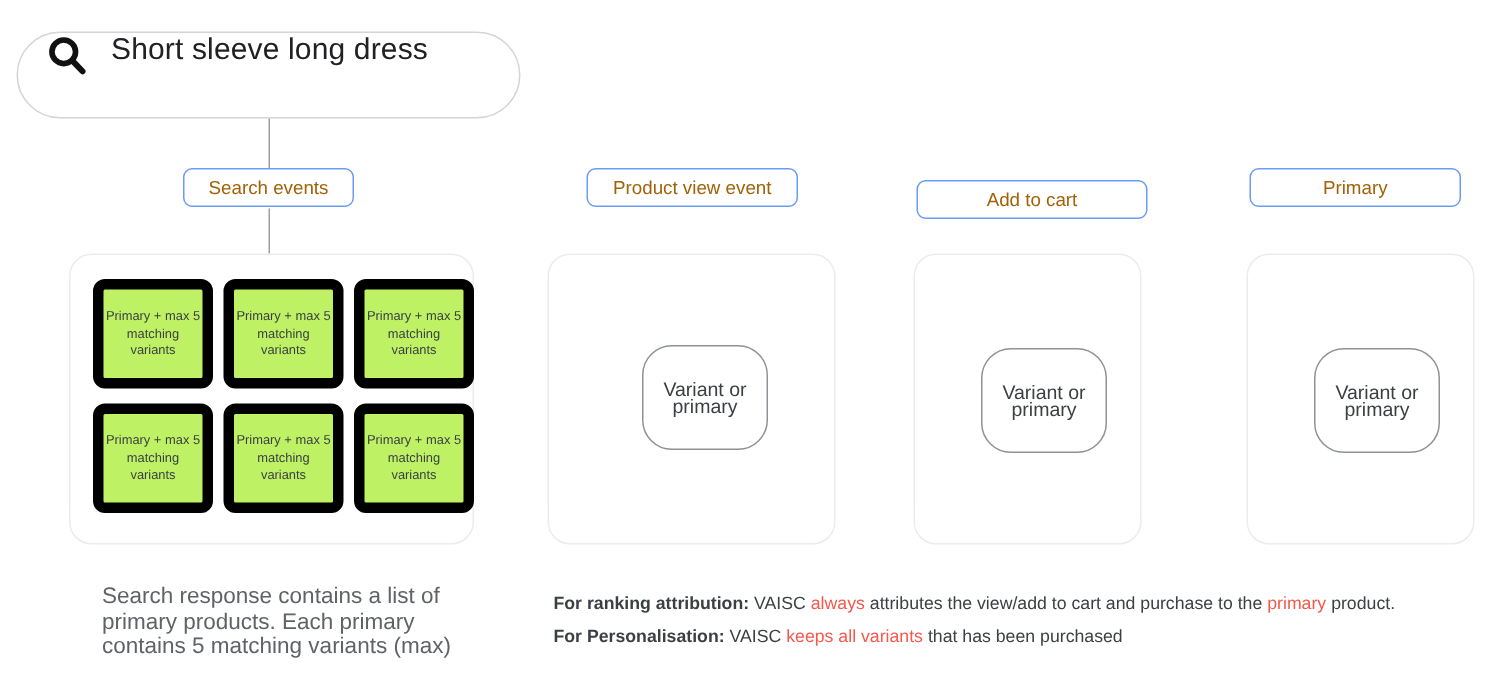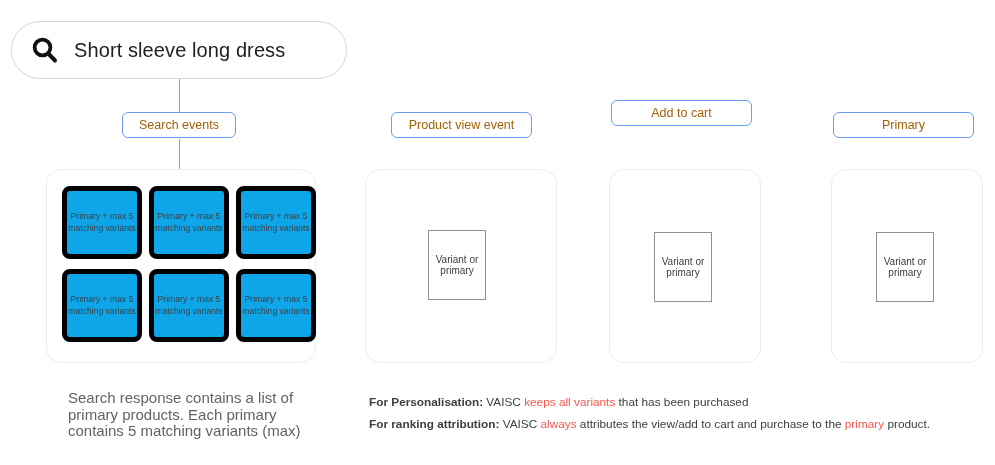--- a/index.html
+++ b/index.html
@@ -21,21 +21,21 @@
   #search-pill {
     position: absolute;
     left: 11px;
     top: 21px;
     width: 336px;
     height: 58px;
     border: 1px solid #d3d5d8;
     border-radius: 29px;
     background: #fff;
     display: flex;
-    align-items: center;
+    align-items: flex-start;
     box-sizing: border-box;
     padding: 0 18px;
   }
   #search-pill .mag {
     flex: 0 0 auto;
     width: 30px;
     height: 30px;
     margin-right: 14px;
     display: block;
   }
@@ -65,21 +65,21 @@
     display: flex;
     align-items: center;
     justify-content: center;
     font-size: 12.5px;
     color: #a16207;
     box-sizing: border-box;
     z-index: 2;
   }
   #label-search   { left: 122px; top: 112px; width: 114px; }
   #label-view     { left: 391px; top: 112px; width: 141px; }
-  #label-cart     { left: 611px; top: 100px; width: 141px; }
+  #label-cart     { left: 611px; top: 120px; width: 154px; }
   #label-purchase { left: 833px; top: 112px; width: 141px; }
 
   
   .panel {
     position: absolute;
     top: 169px;
     border: 1.5px solid #ebecee;
     border-radius: 15px;
     background: #fff;
     box-sizing: border-box;
@@ -93,46 +93,46 @@
   .card-grid {
     position: absolute;
     left: 15px;
     top: 16px;
     display: grid;
     grid-template-columns: repeat(3, 80px);
     grid-template-rows: repeat(2, 73px);
     gap: 10px 7px;
   }
   .primary-card {
-    border: 5px solid #000000;
+    border: 7px solid #000000;
     border-radius: 8px;
-    background: #0ea5e9;
+    background: #bef264;
     display: flex;
     align-items: center;
     justify-content: center;
     text-align: center;
     font-size: 8.6px;
     line-height: 11.5px;
     color: #3c4043;
     box-sizing: border-box;
   }
 
   
   .variant-card {
     position: absolute;
-    width: 58px;
+    width: 84px;
     height: 70px;
     border: 1px solid #8e9297;
-    border-radius: 0;
+    border-radius: 20px;
     background: #fff;
     display: flex;
     align-items: center;
     justify-content: center;
     text-align: center;
-    font-size: 10px;
+    font-size: 13px;
     line-height: 11.5px;
     color: #3c4043;
     box-sizing: border-box;
   }
   #panel-view .variant-card     { left: 62px; top: 60px; }
   #panel-cart .variant-card     { left: 44px; top: 62px; }
   #panel-purchase .variant-card { left: 44px; top: 62px; }
 
   
   #caption-left {
@@ -195,27 +195,27 @@
   <div class="variant-card">Variant or primary</div>
 </div>
 
 <div id="panel-purchase" class="panel">
   <div class="variant-card">Variant or primary</div>
 </div>
 
 <div id="caption-left">Search response contains a list of primary products. Each primary contains 5 matching variants (max)</div>
 
 <div id="notes">
-  <div class="note-line">
-    <b>For Personalisation:</b>
-    <span>VAISC</span>
-    <span class="hl">keeps all variants</span>
-    <span>that has been purchased</span>
-  </div>
   <div class="note-line">
     <b>For ranking attribution:</b>
     <span>VAISC</span>
     <span class="hl">always</span>
     <span>attributes the view/add to cart and purchase to the</span>
     <span class="hl">primary</span>
     <span>product.</span>
   </div>
+  <div class="note-line">
+    <b>For Personalisation:</b>
+    <span>VAISC</span>
+    <span class="hl">keeps all variants</span>
+    <span>that has been purchased</span>
+  </div>
 </div>
 
 </body></html>

